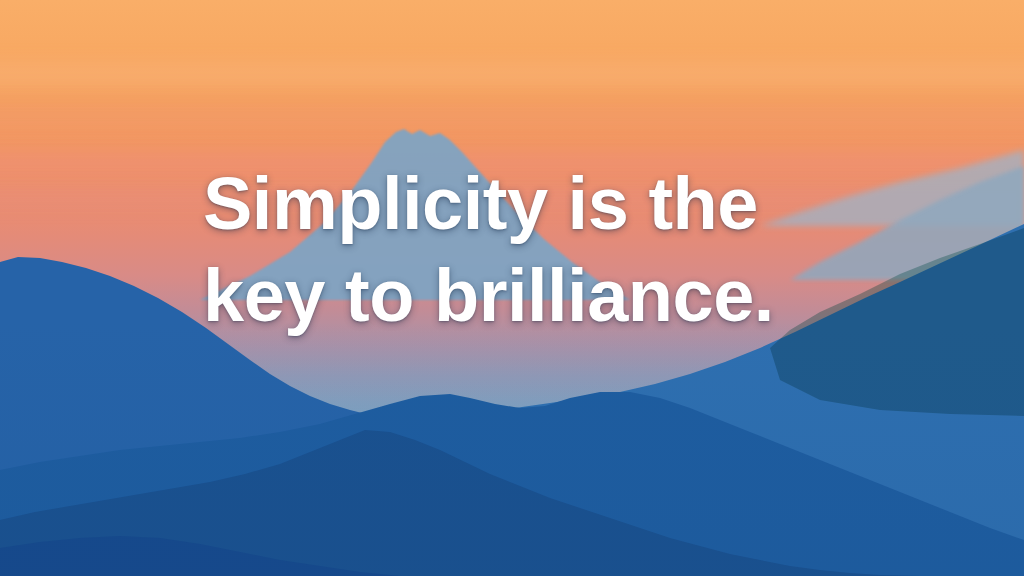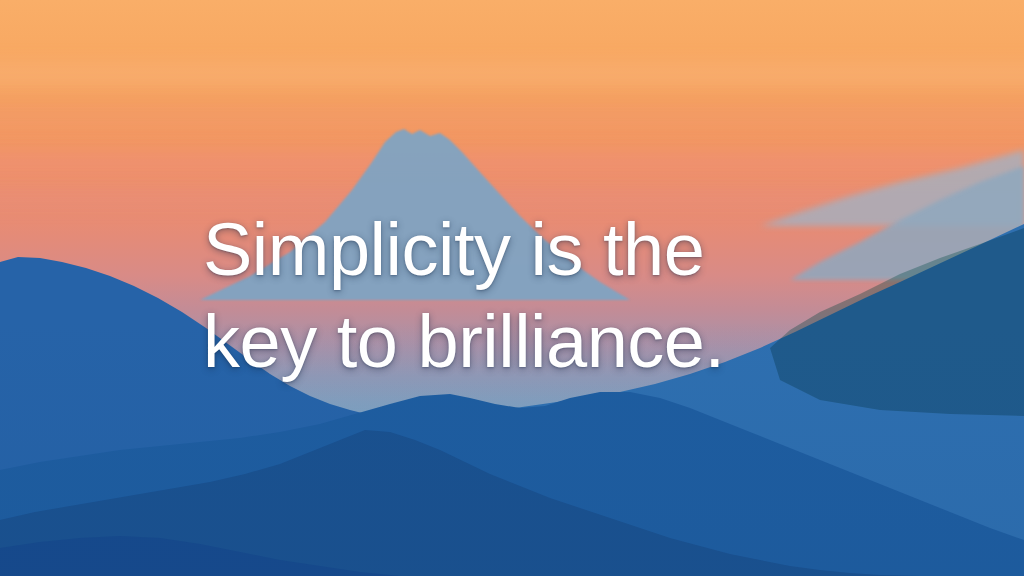--- a/index.html
+++ b/index.html
@@ -53,27 +53,26 @@
   .layer svg { display: block; width: 1024px; height: 576px; }
 
   
   .quote {
     position: absolute;
     left: 203px;
     top: 158px;
     width: 700px;
     color: #FFFFFF;
     font-size: 74px;
-    font-weight: normal;
+    font-weight: bold;
     line-height: 1.24;
     letter-spacing: -0.5px;
     text-shadow: 0 2px 7px rgba(20,40,70,0.42),
                  0 1px 2px rgba(20,40,70,0.30);
     white-space: pre-line;
-    margin-top: 46px;
   }
 </style>
 </head>
 <body>
 
 <div id="stage">
 
   <div class="sky"></div>
   <div class="haze-band hb1"></div>
   <div class="haze-band hb2"></div>

